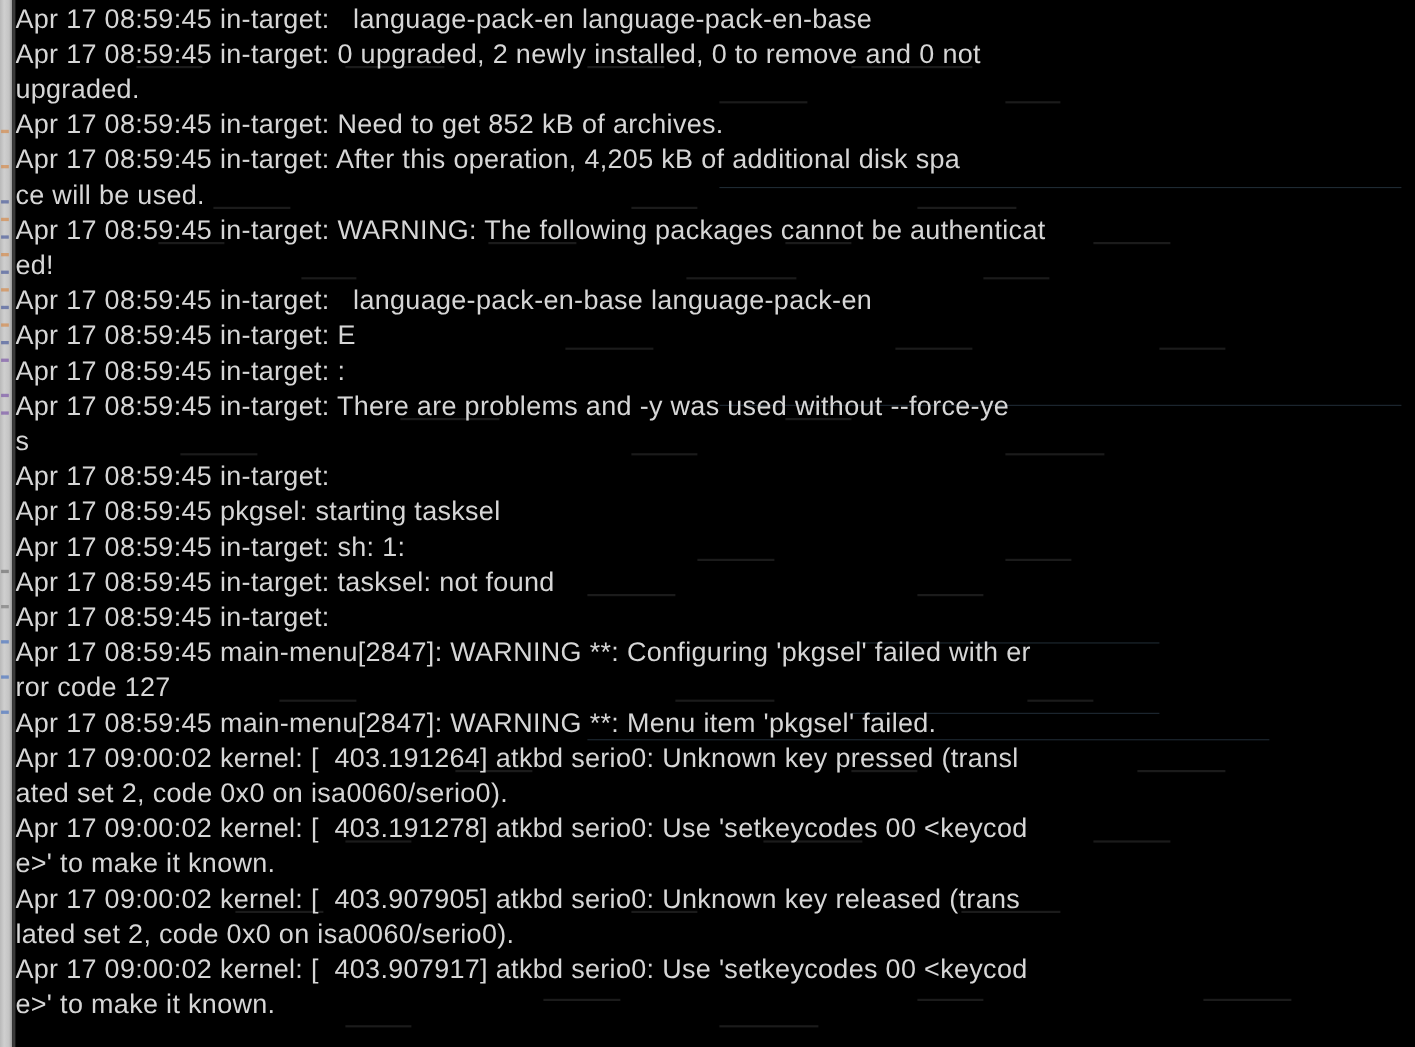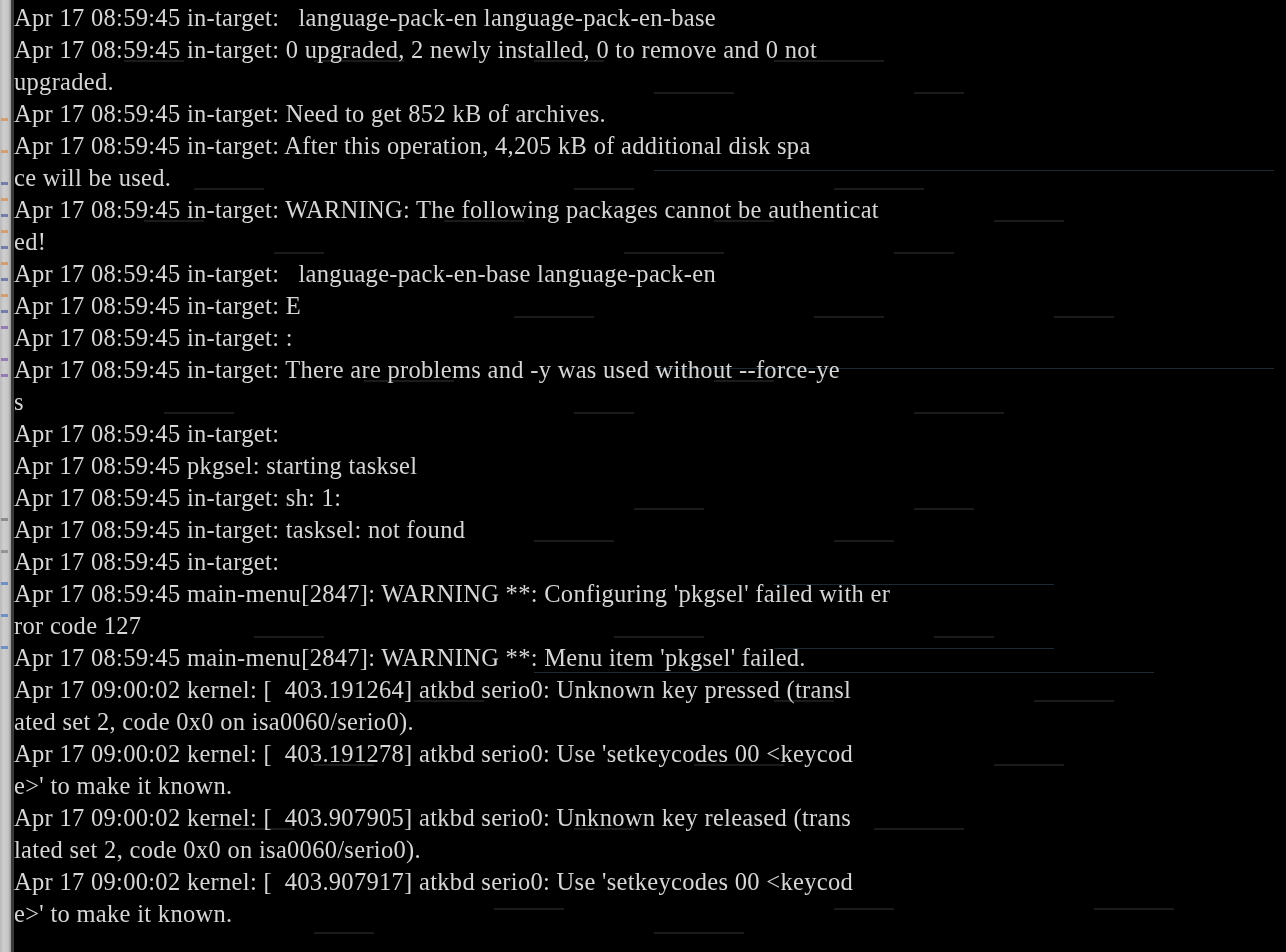--- a/index.html
+++ b/index.html
@@ -73,21 +73,21 @@
 
   #console {
     position: absolute;
     left: 14px;
     top: 0;
     width: 1272px;
     height: 952px;
     z-index: 3;
     background: transparent;
     color: #d6d6d6;
-    font-family: Liberation Serif, serif;
+    font-family: Liberation Sans, sans-serif;
     font-size: 24.5px;
     line-height: 32px;
     letter-spacing: 0.30px;
     white-space: pre;
     overflow: hidden;
     padding-top: 2px;
     box-sizing: border-box;
   }
   #console .line {
     height: 32px;

